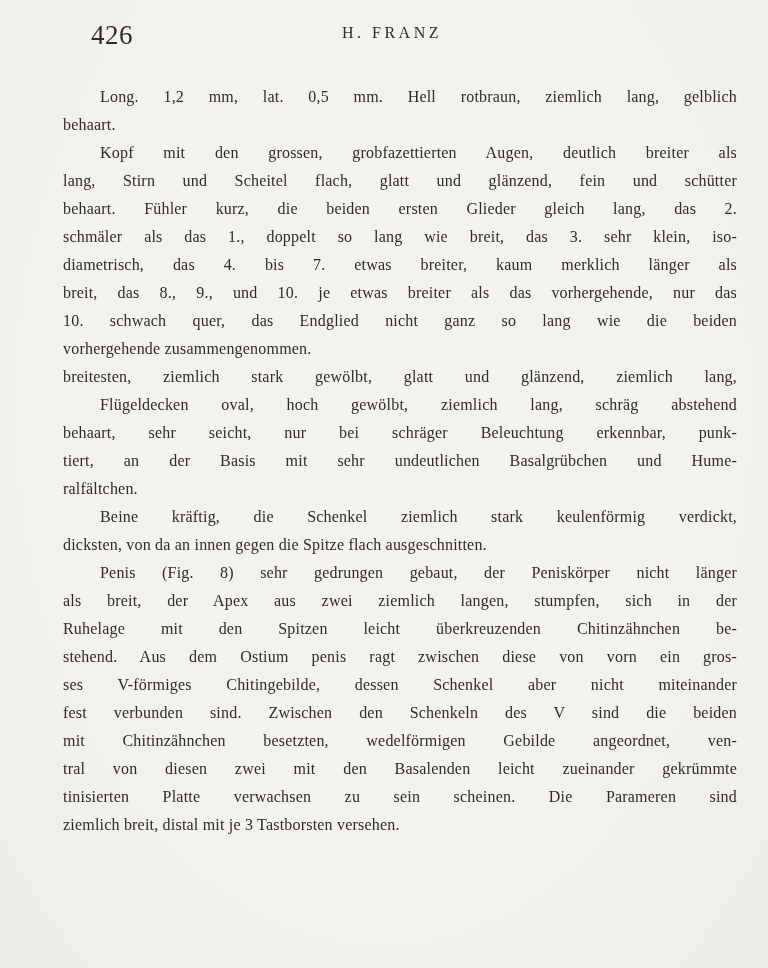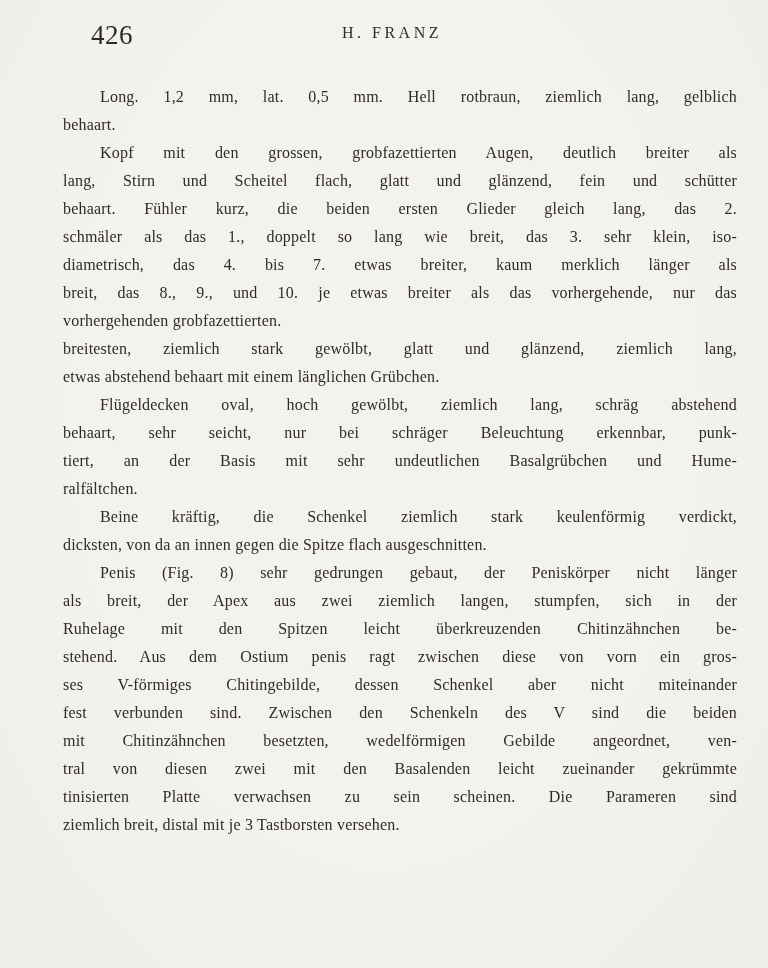--- a/index.html
+++ b/index.html
@@ -80,25 +80,25 @@
         <span class="line first">Long. 1,2 mm, lat. 0,5 mm. Hell rotbraun, ziemlich lang, gelblich</span>
         <span class="line last">behaart.</span>
       </p>
       <p class="para">
         <span class="line first">Kopf mit den grossen, grobfazettierten Augen, deutlich breiter als</span>
         <span class="line">lang, Stirn und Scheitel flach, glatt und glänzend, fein und schütter</span>
         <span class="line">behaart. Fühler kurz, die beiden ersten Glieder gleich lang, das 2.</span>
         <span class="line">schmäler als das 1., doppelt so lang wie breit, das 3. sehr klein, iso-</span>
         <span class="line">diametrisch, das 4. bis 7. etwas breiter, kaum merklich länger als</span>
         <span class="line">breit, das 8., 9., und 10. je etwas breiter als das vorhergehende, nur das</span>
-        <span class="line last">vorhergehenden grobfazettierten.</span>
+        <span class="line">10. schwach quer, das Endglied nicht ganz so lang wie die beiden</span>
+        <span class="line last">vorhergehende zusammengenommen.</span>
       </p>
       <p class="para">
         <span class="line">breitesten, ziemlich stark gewölbt, glatt und glänzend, ziemlich lang,</span>
-        <span class="line last">etwas abstehend behaart mit einem länglichen Grübchen.</span>
       </p>
       <p class="para">
         <span class="line first">Flügeldecken oval, hoch gewölbt, ziemlich lang, schräg abstehend</span>
         <span class="line">behaart, sehr seicht, nur bei schräger Beleuchtung erkennbar, punk-</span>
         <span class="line">tiert, an der Basis mit sehr undeutlichen Basalgrübchen und Hume-</span>
         <span class="line last">ralfältchen.</span>
       </p>
       <p class="para">
         <span class="line first">Beine kräftig, die Schenkel ziemlich stark keulenförmig verdickt,</span>
         <span class="line last">dicksten, von da an innen gegen die Spitze flach ausgeschnitten.</span>

